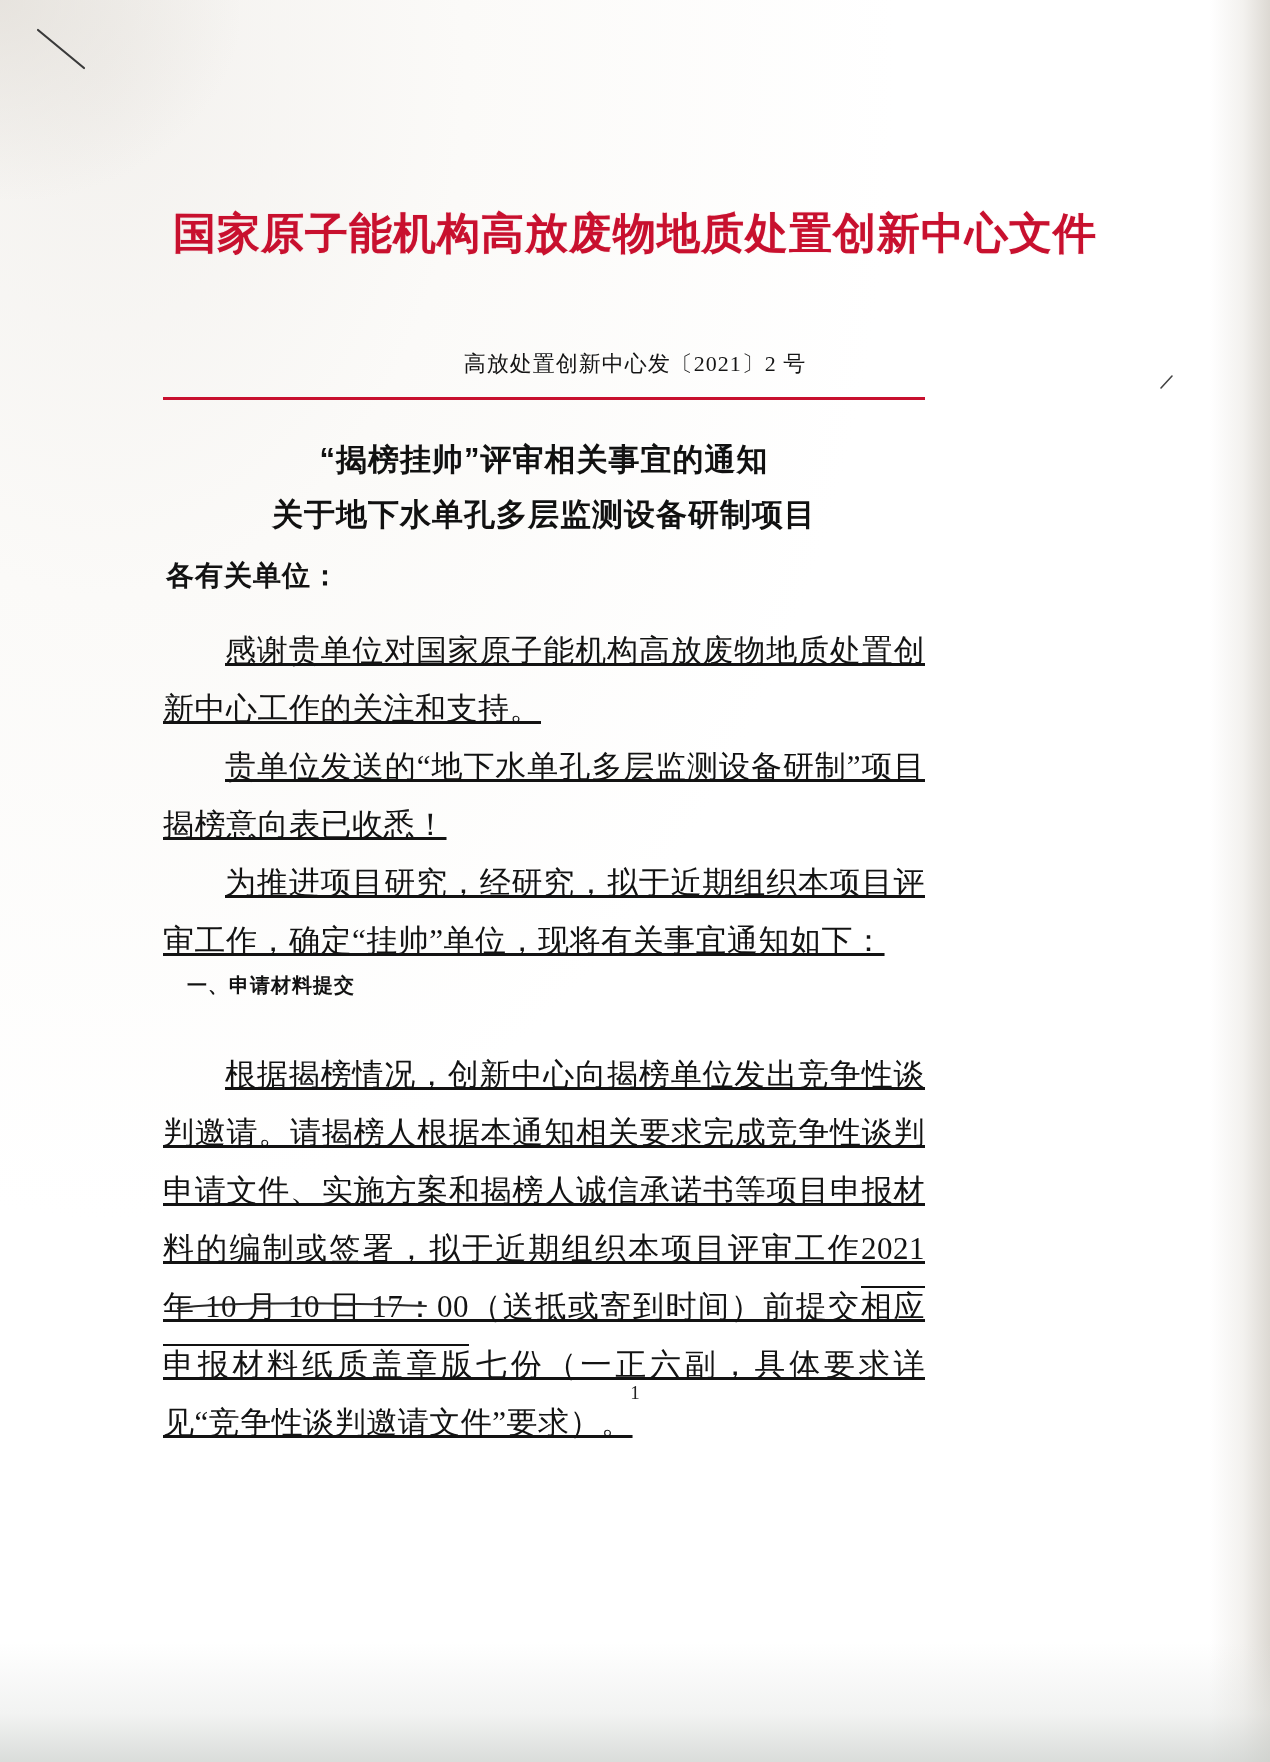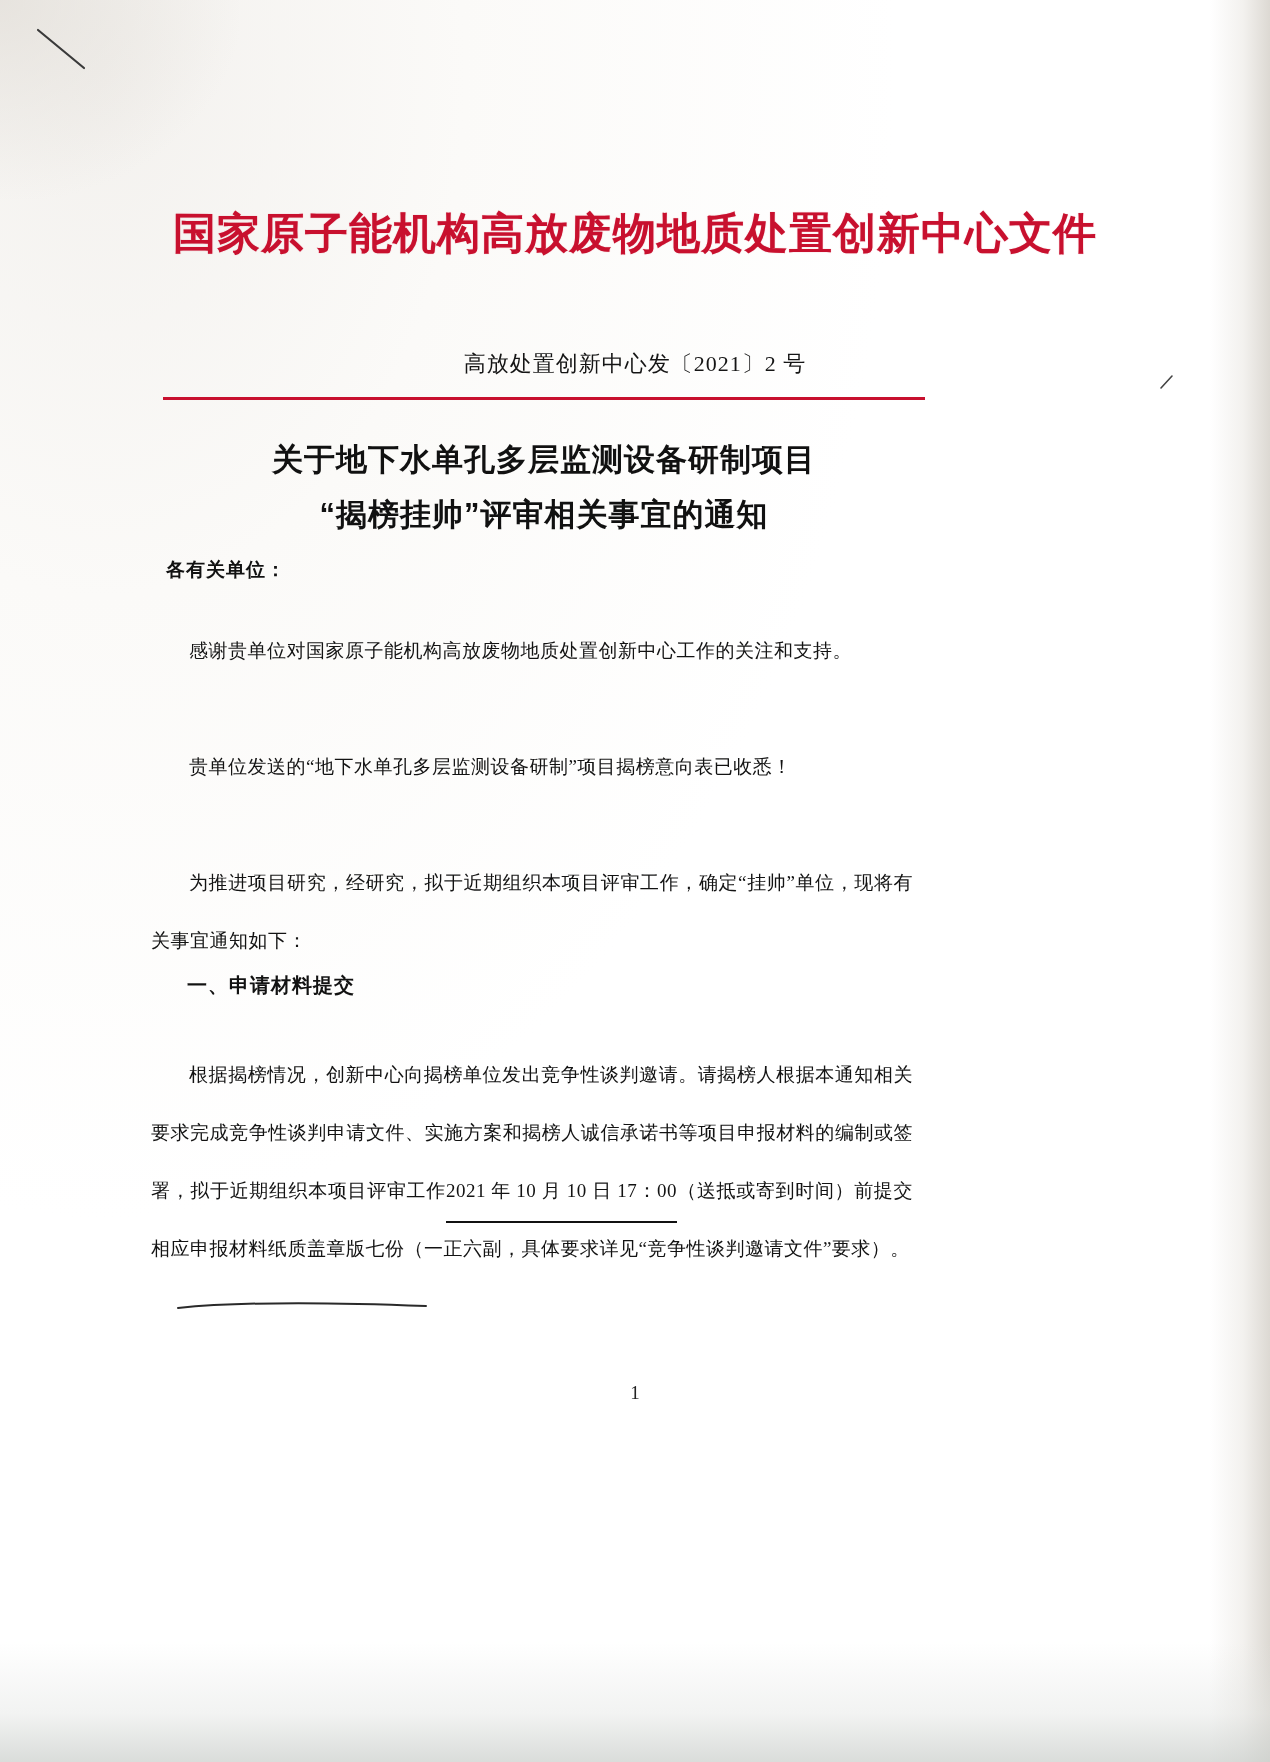--- a/index.html
+++ b/index.html
@@ -123,37 +123,38 @@
     color: #111111;
     letter-spacing: 1px;
   }
 
   .salutation {
     position: absolute;
     left: 166px;
     top: 557px;
     font-family: "Liberation Sans", sans-serif;
     font-weight: bold;
-    font-size: 19px;
+    font-size: 28px;
     color: #121212;
     letter-spacing: 1px;
   }
 
   
   .body-block {
     position: absolute;
-    left: 151px;
-    width: 762px;
-    font-family: "Liberation Serif", serif;
-    font-size: 19px;
+    left: 163px;
+    width: 762px;
+    font-family: "Liberation Serif", serif;
+    font-size: 31px;
     line-height: 58px;
     color: #131313;
     text-align: justify;
     text-justify: inter-ideograph;
     letter-spacing: 0.5px;
+    text-decoration: underline;
   }
   .body-block p {
     margin: 0;
     text-indent: 2em;
   }
   #para-1 { top: 622px; }
   #para-2 { top: 738px; }
   #para-3 { top: 854px; }
 
   .section-heading {
@@ -216,22 +217,22 @@
 
   <div class="content">
 
     <div class="masthead">国家原子能机构高放废物地质处置创新中心文件</div>
 
     <div class="doc-number">高放处置创新中心发〔2021〕2 号</div>
 
     <div class="red-rule"></div>
 
     <div class="doc-title">
+      <div>“揭榜挂帅”评审相关事宜的通知</div>
       <div>关于地下水单孔多层监测设备研制项目</div>
-      <div>“揭榜挂帅”评审相关事宜的通知</div>
     </div>
 
     <div class="salutation">各有关单位：</div>
 
     <div class="body-block" id="para-1">
       <p>感谢贵单位对国家原子能机构高放废物地质处置创新中心工作的关注和支持。</p>
     </div>
 
     <div class="body-block" id="para-3">
       <p>为推进项目研究，经研究，拟于近期组织本项目评审工作，确定“挂帅”单位，现将有关事宜通知如下：</p>

